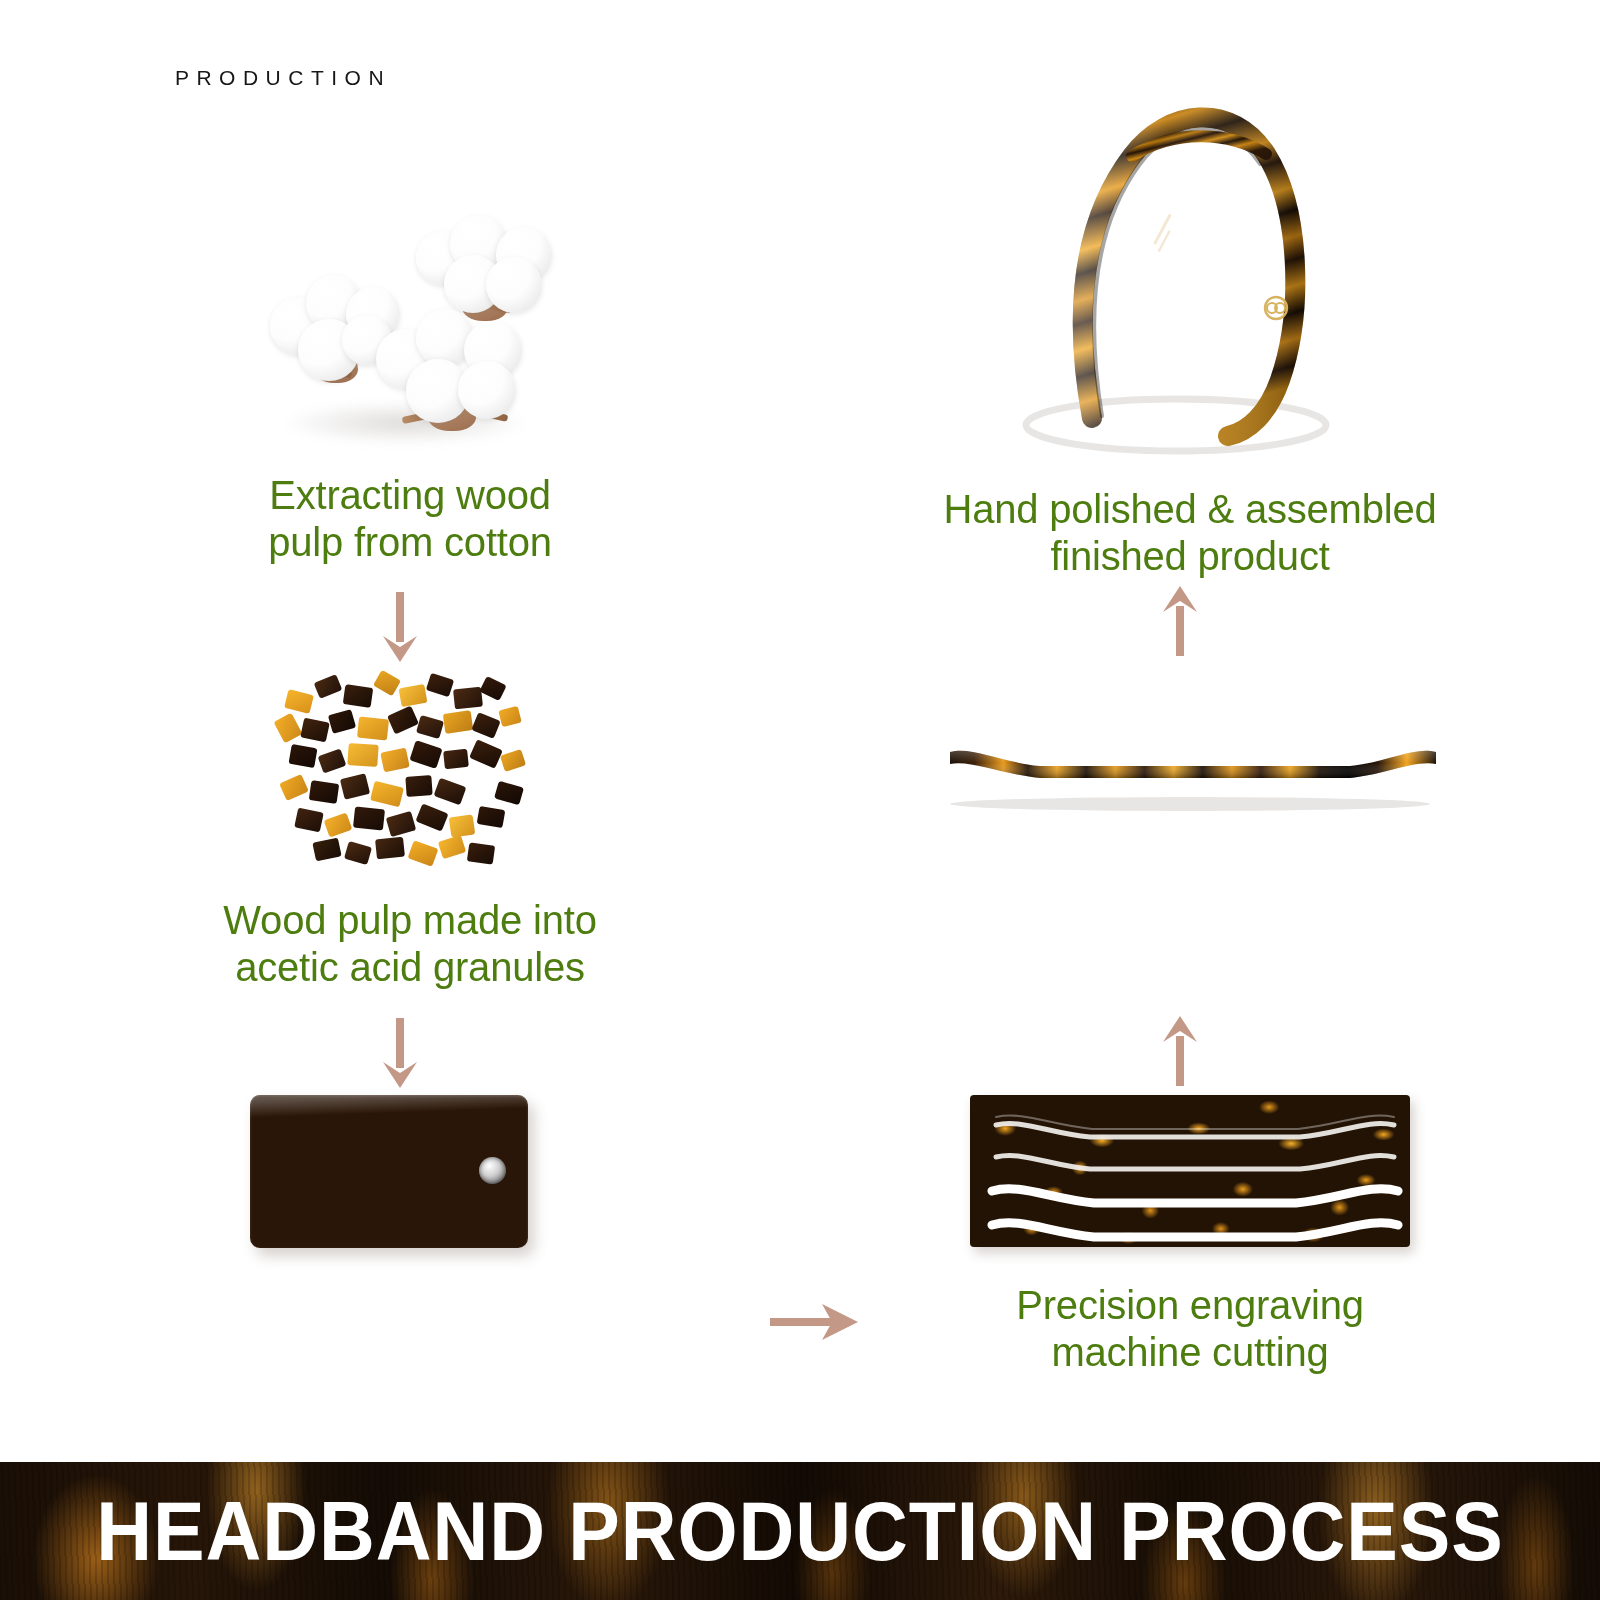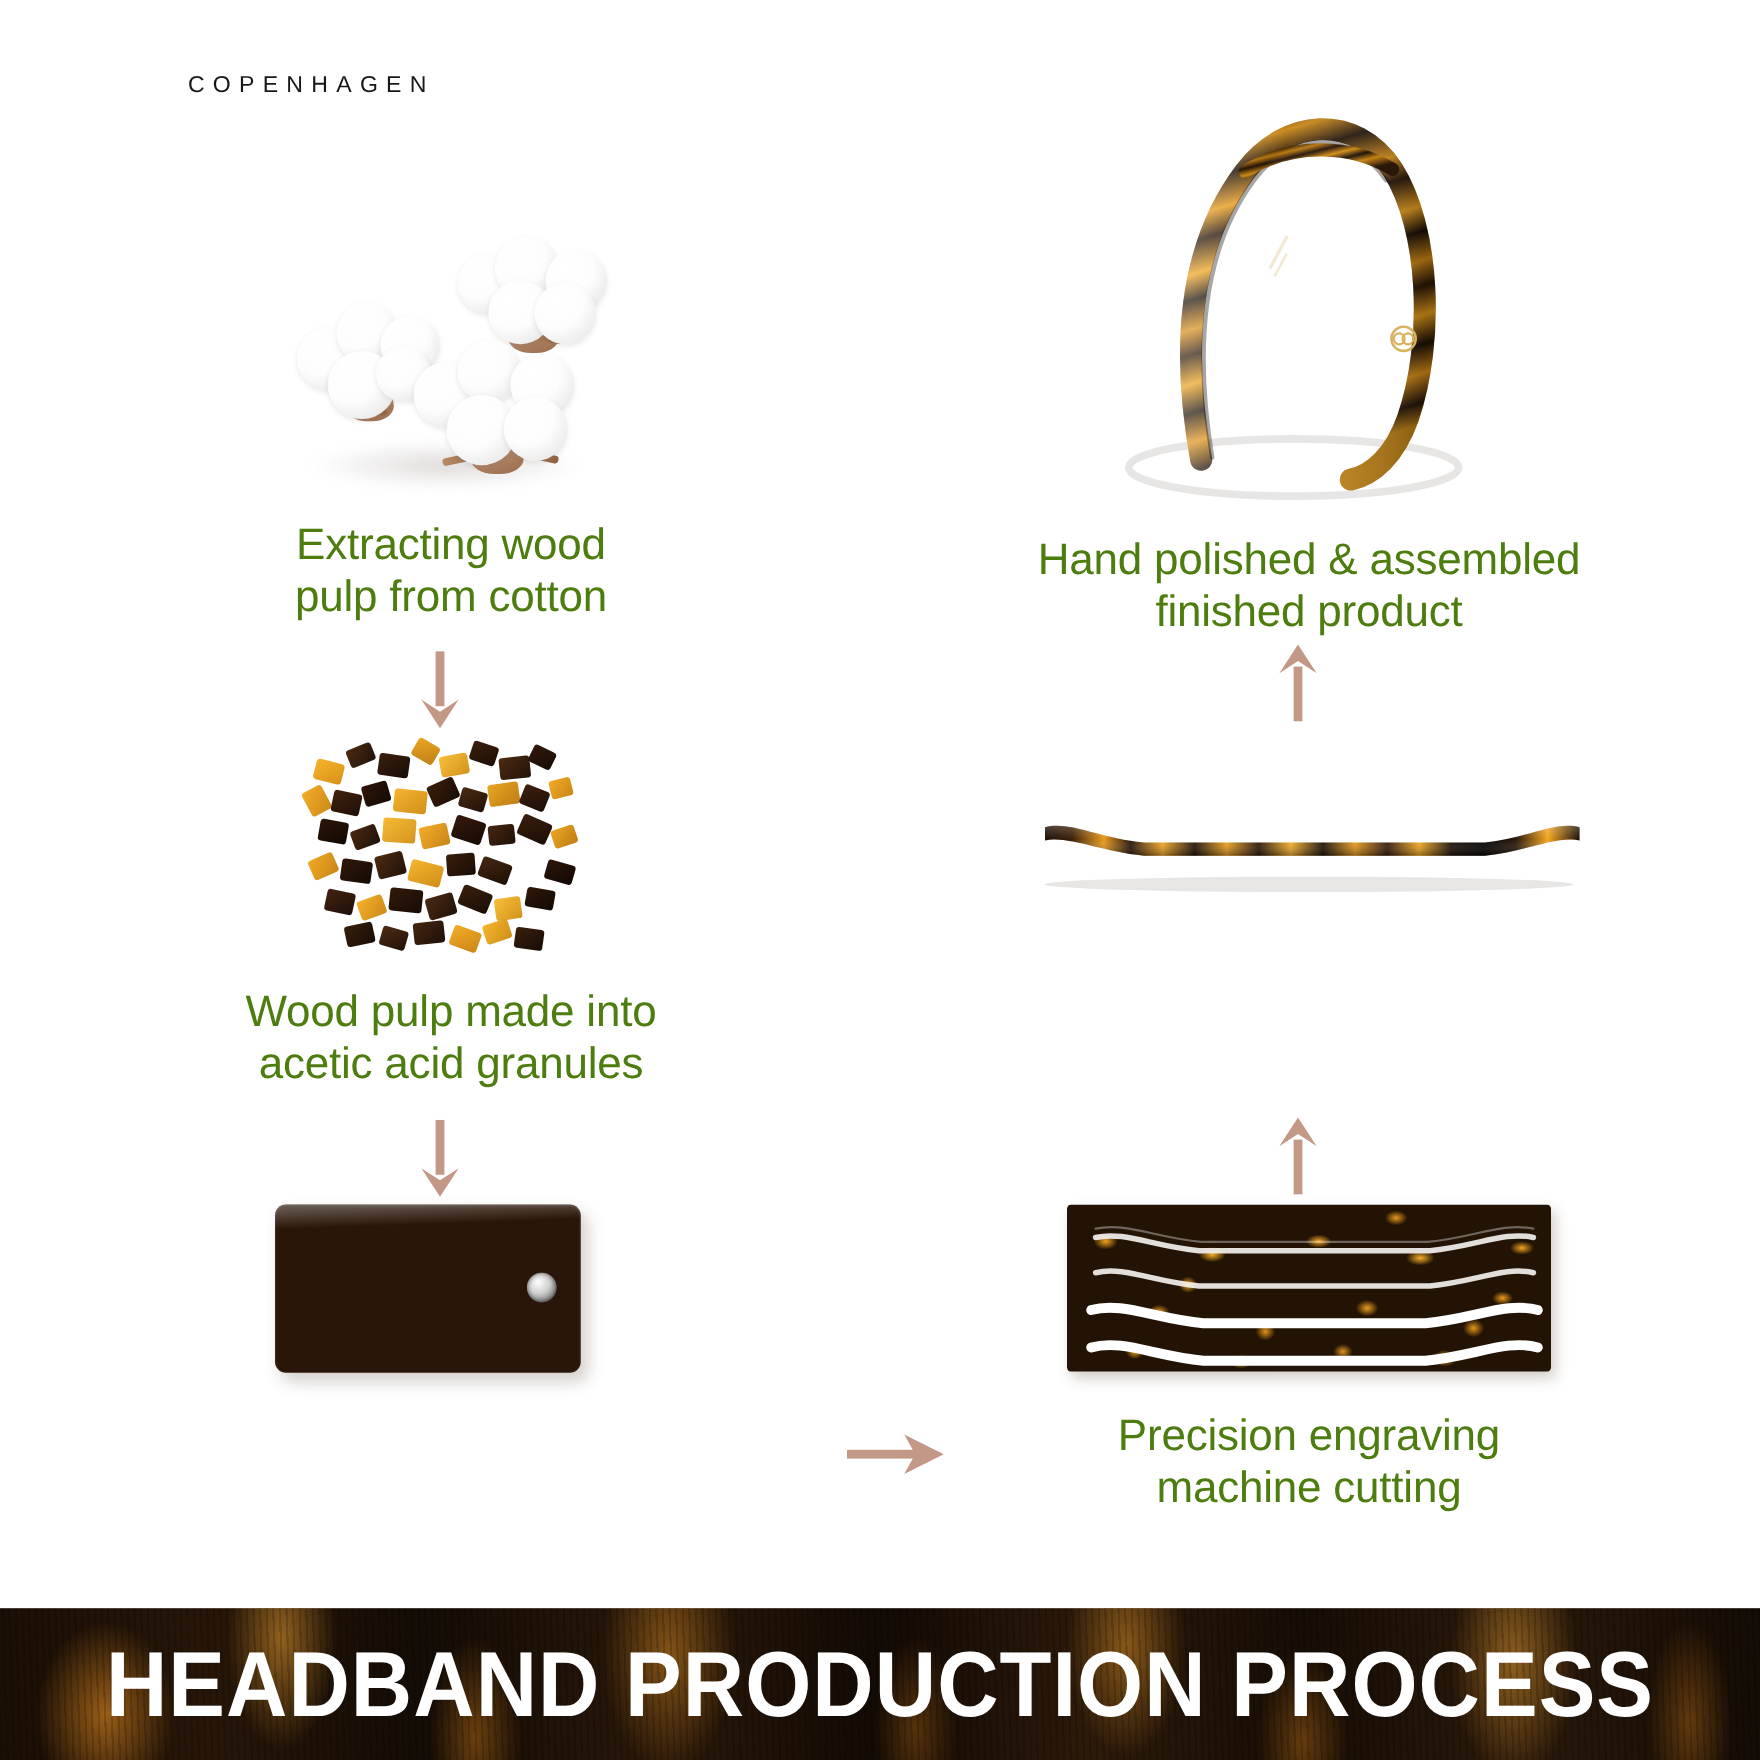--- a/index.html
+++ b/index.html
@@ -181,21 +181,21 @@
       radial-gradient(ellipse 16px 11px at 78% 92%, #f4a722 0%, rgba(35,19,5,0) 68%),
       radial-gradient(ellipse 14px 9px at 90% 56%, #eb9d1c 0%, rgba(35,19,5,0) 68%),
       radial-gradient(ellipse 12px 11px at 25% 48%, #f2a41f 0%, rgba(35,19,5,0) 68%),
       radial-gradient(ellipse 15px 10px at 68% 8%, #e5971a 0%, rgba(35,19,5,0) 68%);
   }
 </style>
 </head>
 <body>
 
 <div id="brand">
-  <div id="brand-sub">COPENHAGEN</div>
+  <div id="brand-sub">PRODUCTION</div>
 </div>
 
 <div class="cell" style="left:60px; top:215px; width:700px;">
   <div class="art" style="width:290px; height:235px; left:8px; position:relative; margin-left:200px;">
     <div id="cotton-shadow"></div>
 
     <div class="boll" style="left:0px; top:56px; width:150px; height:120px;">
       <div class="husk" style="left:46px; top:78px; width:44px; height:34px;"></div>
       <div class="stem" style="left:50px; top:96px; width:34px; height:7px; transform:rotate(16deg);"></div>
       <div class="lobe" style="left:2px;  top:26px; width:58px; height:58px;"></div>

